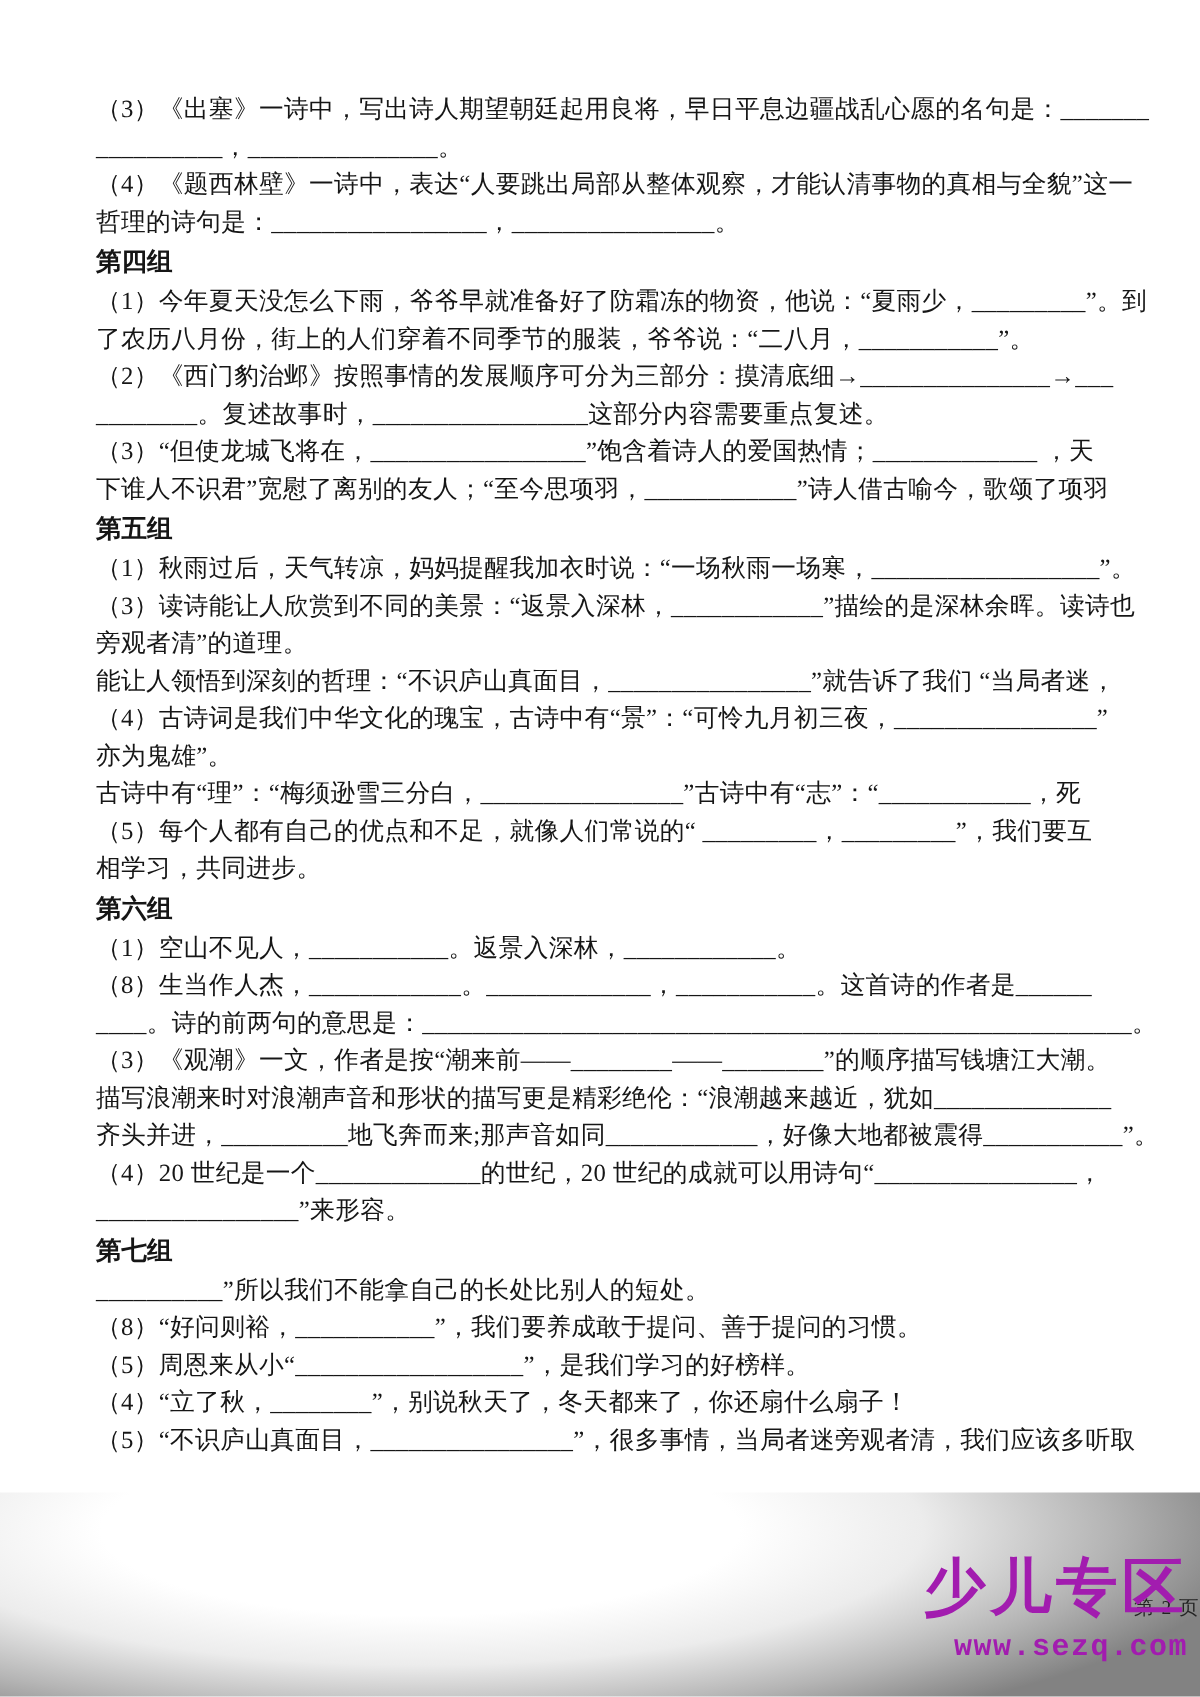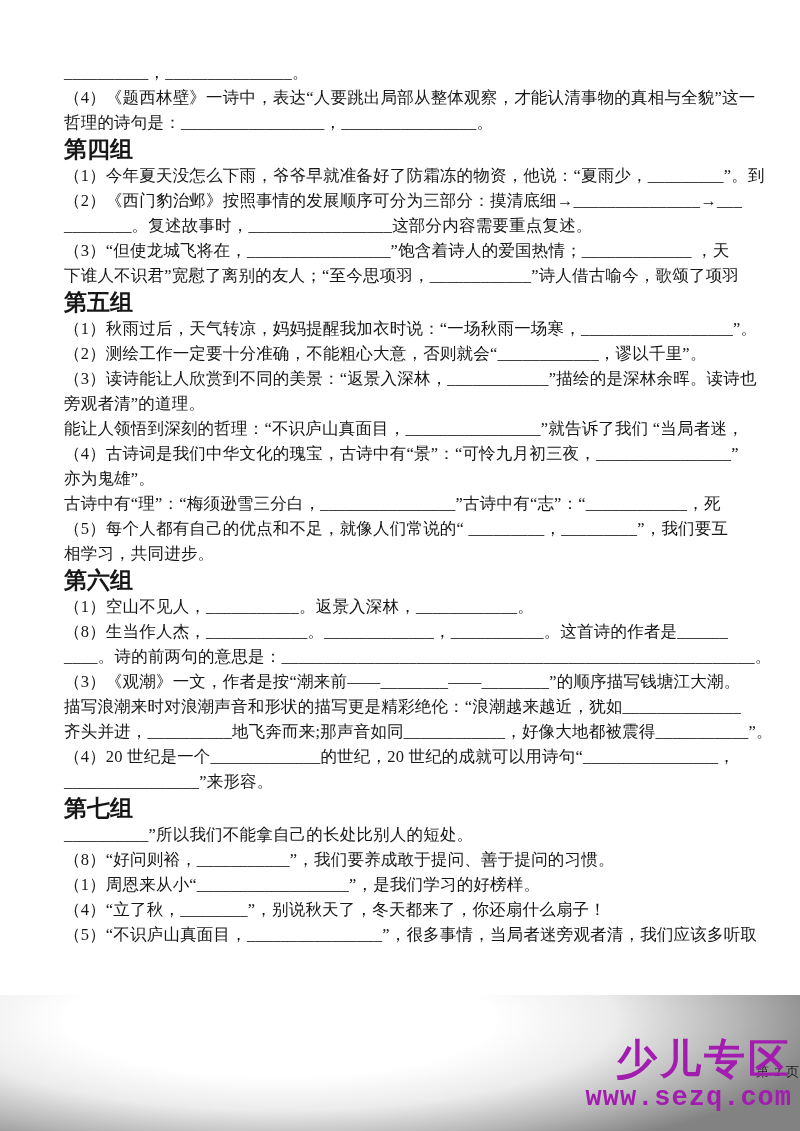--- a/index.html
+++ b/index.html
@@ -31,21 +31,21 @@
     z-index: 2;
   }
   .doc-line {
     height: 25px; line-height: 25px;
     font-size: 16.5px;
     white-space: nowrap;
     letter-spacing: 0.2px;
   }
   .heading {
     height: 28px; line-height: 30px;
-    font-size: 23px;
+    font-size: 17px;
     font-weight: 700;
     font-family: Liberation Serif, serif;
     white-space: nowrap;
   }
   .footer {
     position: absolute;
     left: 0; top: 1063px;
     width: 800px;
     text-align: right;
     font-size: 13px;
@@ -61,65 +61,66 @@
     font-family: Liberation Mono, monospace;
     font-weight: 700;
     z-index: 3;
   }
   .watermark-title {
     font-size: 41px;
     line-height: 44px;
     letter-spacing: 3px;
   }
   .watermark-url {
-    font-size: 27px;
+    font-size: 20px;
     line-height: 29px;
     letter-spacing: 1px;
   }
 </style>
 </head>
 <body>
 
 <div class="page">
   <div class="band"></div>
 
   <div class="doc">
+      <div class="doc-line">（3）《出塞》一诗中，写出诗人期望朝廷起用良将，早日平息边疆战乱心愿的名句是：_______</div>
       <div class="doc-line">__________，_______________。</div>
       <div class="doc-line">（4）《题西林壁》一诗中，表达“人要跳出局部从整体观察，才能认清事物的真相与全貌”这一</div>
       <div class="doc-line">哲理的诗句是：_________________，________________。</div>
       <div class="heading">第四组</div>
       <div class="doc-line">（1）今年夏天没怎么下雨，爷爷早就准备好了防霜冻的物资，他说：“夏雨少，_________”。到</div>
+      <div class="doc-line">了农历八月份，街上的人们穿着不同季节的服装，爷爷说：“二八月，___________”。</div>
       <div class="doc-line">（2）《西门豹治邺》按照事情的发展顺序可分为三部分：摸清底细→_______________→___</div>
       <div class="doc-line">________。复述故事时，_________________这部分内容需要重点复述。</div>
       <div class="doc-line">（3）“但使龙城飞将在，_________________”饱含着诗人的爱国热情；_____________ ，天</div>
       <div class="doc-line">下谁人不识君”宽慰了离别的友人；“至今思项羽，____________”诗人借古喻今，歌颂了项羽</div>
       <div class="heading">第五组</div>
       <div class="doc-line">（1）秋雨过后，天气转凉，妈妈提醒我加衣时说：“一场秋雨一场寒，__________________”。</div>
-      <div class="doc-line">（2）测绘工作一定要十分准确，不能粗心大意，否则就会“____________，谬以千里”。</div>
       <div class="doc-line">（3）读诗能让人欣赏到不同的美景：“返景入深林，____________”描绘的是深林余晖。读诗也</div>
       <div class="doc-line">旁观者清”的道理。</div>
       <div class="doc-line">能让人领悟到深刻的哲理：“不识庐山真面目，________________”就告诉了我们 “当局者迷，</div>
       <div class="doc-line">（4）古诗词是我们中华文化的瑰宝，古诗中有“景”：“可怜九月初三夜，________________”</div>
       <div class="doc-line">亦为鬼雄”。</div>
       <div class="doc-line">古诗中有“理”：“梅须逊雪三分白，________________”古诗中有“志”：“____________，死</div>
       <div class="doc-line">（5）每个人都有自己的优点和不足，就像人们常说的“ _________，_________”，我们要互</div>
       <div class="doc-line">相学习，共同进步。</div>
       <div class="heading">第六组</div>
       <div class="doc-line">（1）空山不见人，___________。返景入深林，____________。</div>
       <div class="doc-line">（8）生当作人杰，____________。_____________，___________。这首诗的作者是______</div>
       <div class="doc-line">____。诗的前两句的意思是：________________________________________________________。</div>
       <div class="doc-line">（3）《观潮》一文，作者是按“潮来前——________——________”的顺序描写钱塘江大潮。</div>
       <div class="doc-line">描写浪潮来时对浪潮声音和形状的描写更是精彩绝伦：“浪潮越来越近，犹如______________</div>
       <div class="doc-line">齐头并进，__________地飞奔而来;那声音如同____________，好像大地都被震得___________”。</div>
       <div class="doc-line">（4）20 世纪是一个_____________的世纪，20 世纪的成就可以用诗句“________________，</div>
       <div class="doc-line">________________”来形容。</div>
       <div class="heading">第七组</div>
       <div class="doc-line">__________”所以我们不能拿自己的长处比别人的短处。</div>
       <div class="doc-line">（8）“好问则裕，___________”，我们要养成敢于提问、善于提问的习惯。</div>
-      <div class="doc-line">（1）周恩来从小“__________________”，是我们学习的好榜样。</div>
+      <div class="doc-line">（5）周恩来从小“__________________”，是我们学习的好榜样。</div>
       <div class="doc-line">（4）“立了秋，________”，别说秋天了，冬天都来了，你还扇什么扇子！</div>
       <div class="doc-line">（5）“不识庐山真面目，________________”，很多事情，当局者迷旁观者清，我们应该多听取</div>
     </div>
 
   <div class="footer">第 2 页</div>
 
   <div class="watermark">
     <div class="watermark-title">少儿专区</div>
     <div class="watermark-url">www.sezq.com</div>
   </div>

